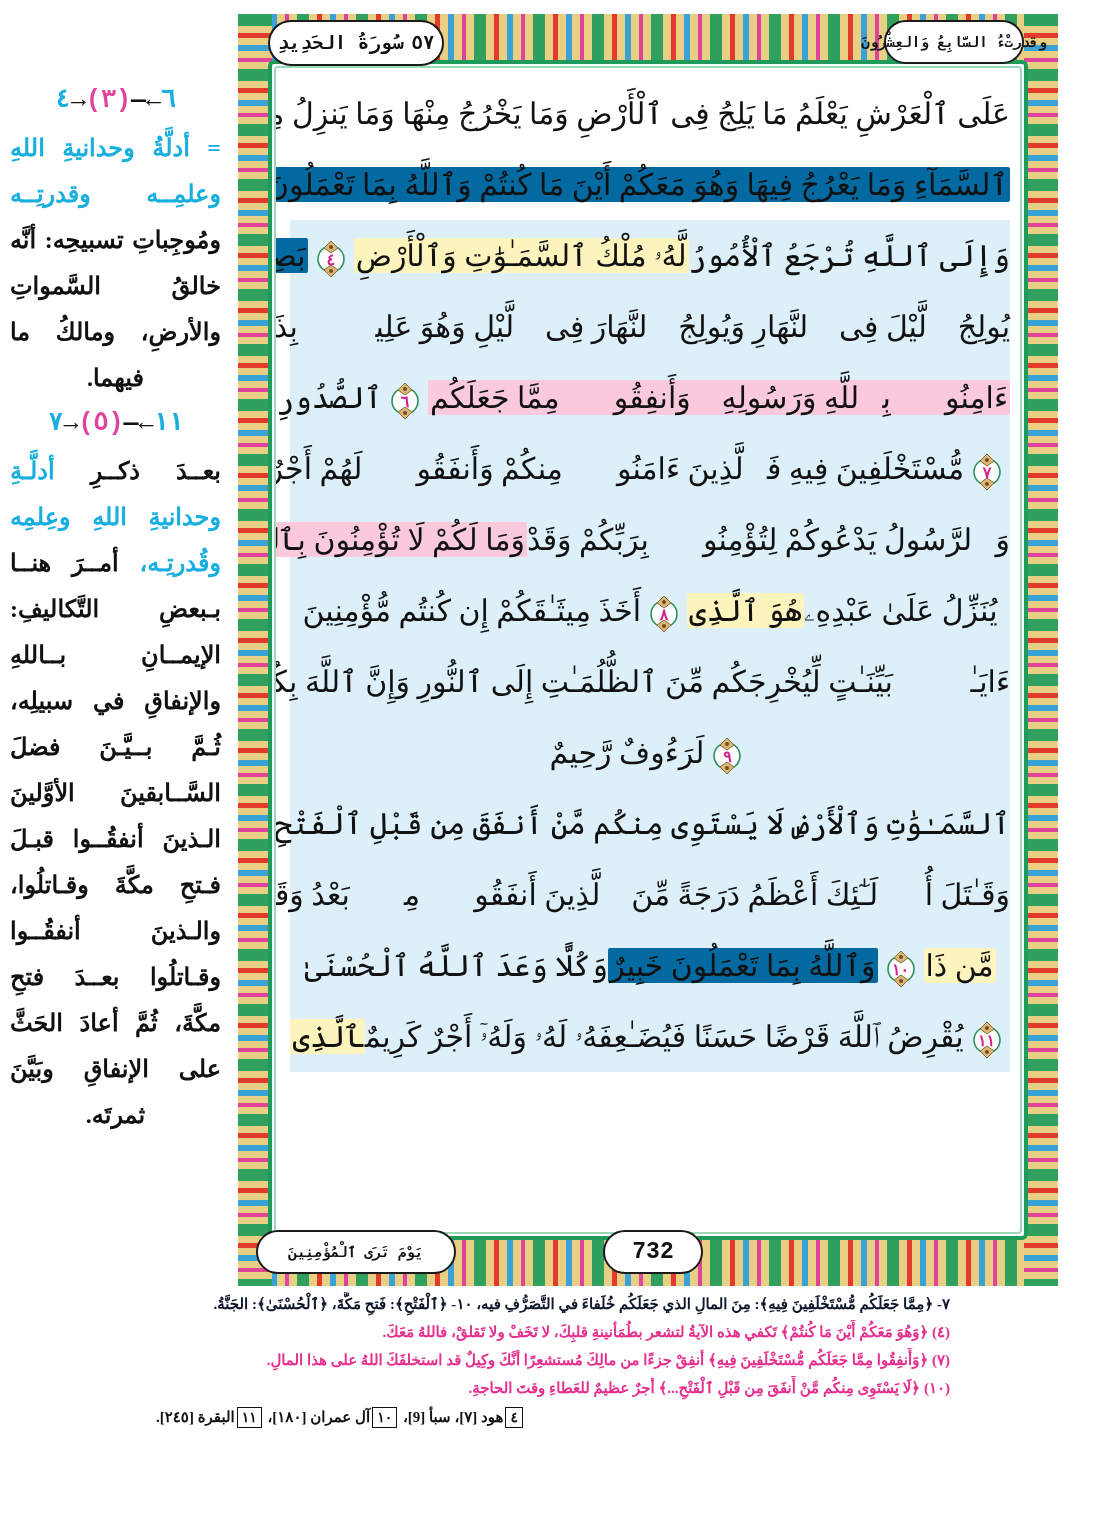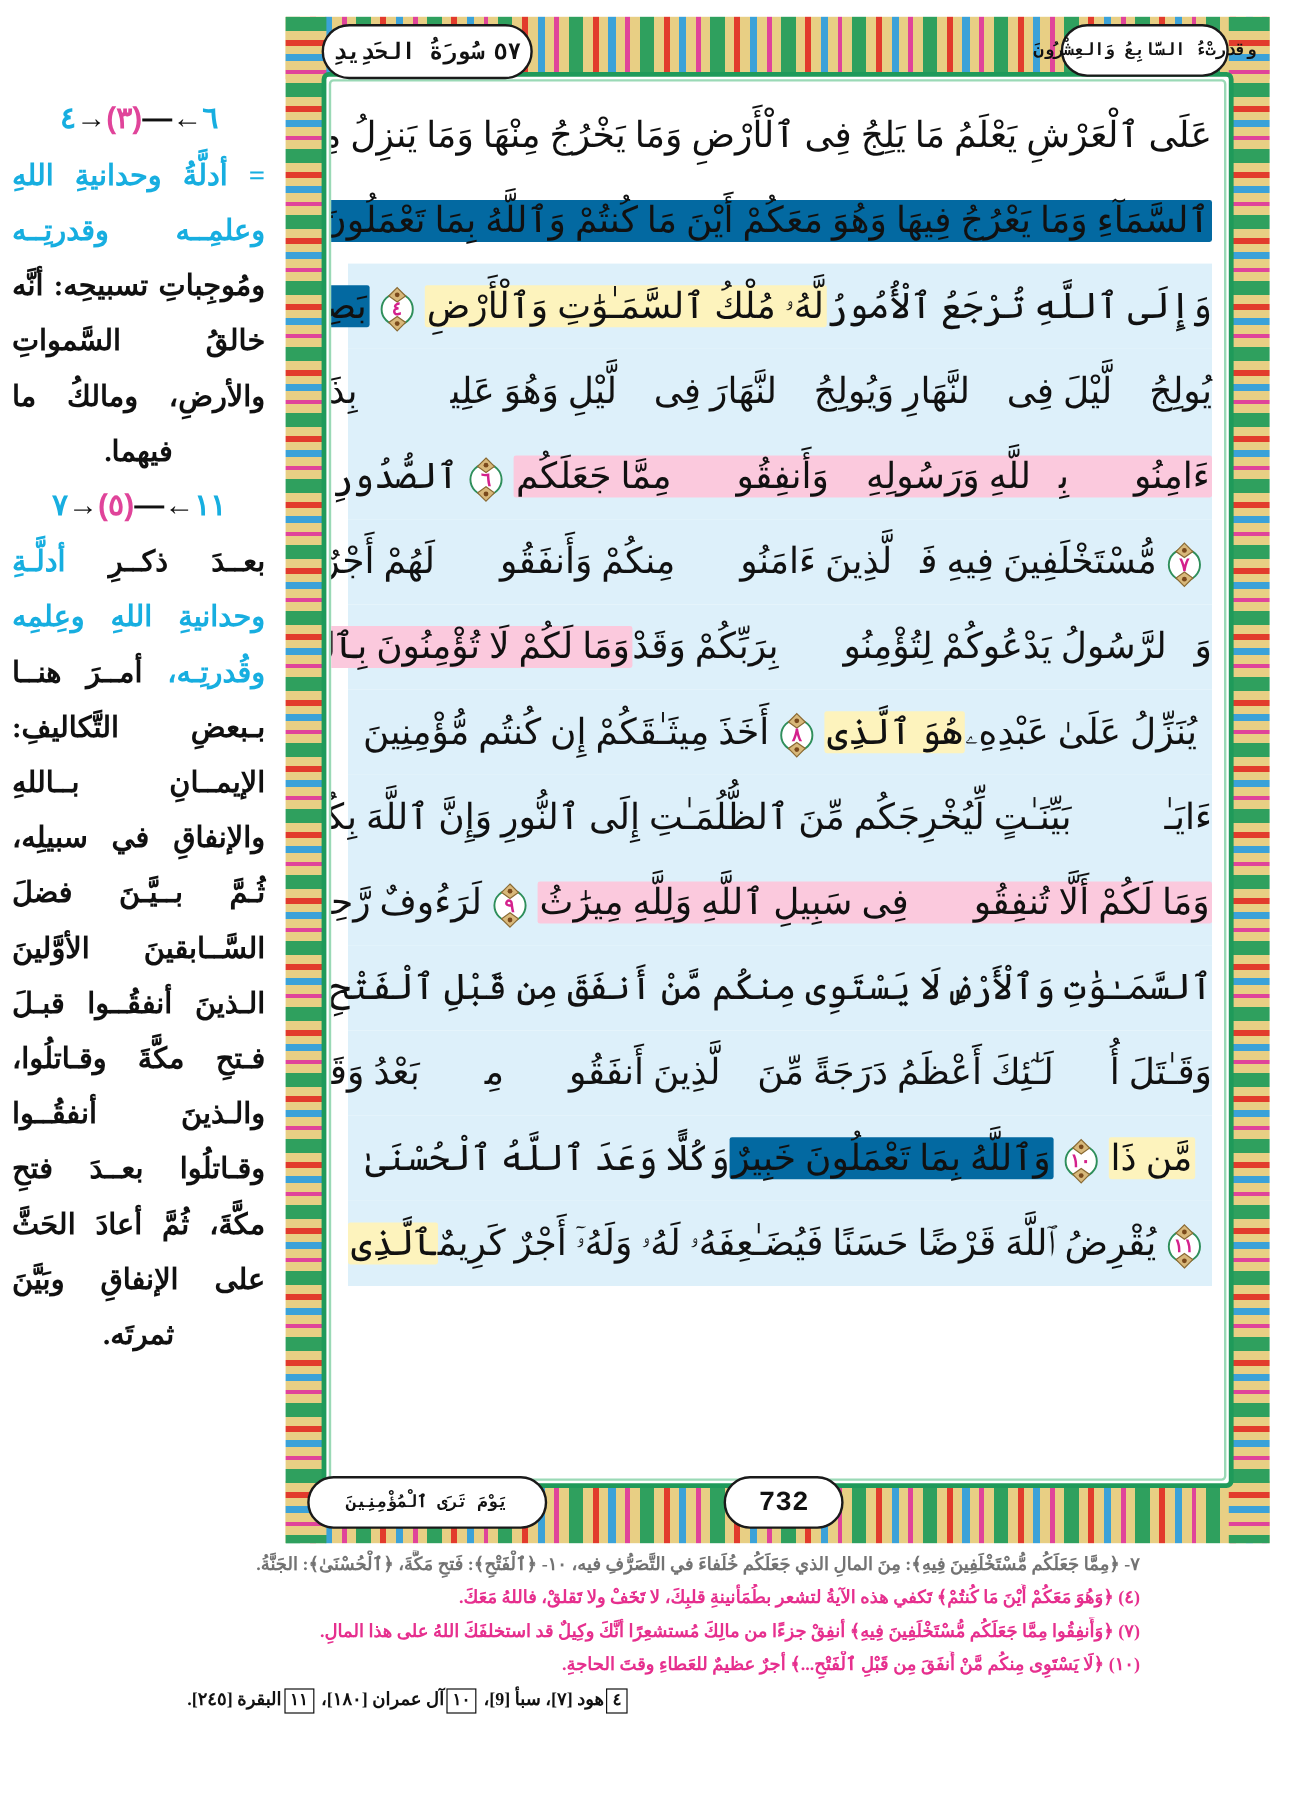--- a/index.html
+++ b/index.html
@@ -167,21 +167,21 @@
   .sidebar{
     position:absolute;
     left:0;top:80px;
     width:232px;height:1170px;
     direction:rtl;
     text-align:center;
     padding:0 10px;
     box-sizing:border-box;
   }
   .side-range{
-    font-family:Liberation Sans, sans-serif;
+    font-family:Liberation Mono, monospace;
     font-size:25px;font-weight:bold;
     color:#17aee0;
     margin:4px 0 10px 0;
     white-space:nowrap;
     letter-spacing:1px;
   }
   .side-range .par{color:#111;}
   .side-range .mid{color:#e0449a;}
   .side-range .arrow{color:#111;font-weight:bold;}
   .side-p{
@@ -206,21 +206,21 @@
   }
   .fn{
     font-family:"Liberation Serif","DejaVu Serif",serif;
     font-size:15px;
     line-height:25px;
     font-weight:bold;
     margin:0 0 3px 0;
     white-space:nowrap;
     overflow:hidden;
   }
-  .fn-cyan{color:#737373;}
+  .fn-cyan{color:#0f172a;}
   .fn-pink{color:#e62f8e;}
   .refline{
     font-family:"Liberation Serif","DejaVu Serif",serif;
     font-size:15px;font-weight:bold;color:#111;
     text-align:left;direction:rtl;margin-top:6px;
     padding-left:6px;
   }
   .boxnum{
     display:inline-block;
     border:1.4px solid #111;
@@ -308,21 +308,21 @@
             <circle cx="20" cy="8" r="2" fill="#7a4a1c"></circle>
             <circle cx="20" cy="32" r="2" fill="#7a4a1c"></circle>
           </svg><span class="num">٨</span></span><span>أَخَذَ مِيثَـٰقَكُمْ إِن كُنتُم مُّؤْمِنِينَ</span>
     </div>
 
     <div class="qline lineblue">
       <span>ءَايَـٰتٍۭ بَيِّنَـٰتٍ لِّيُخْرِجَكُم مِّنَ ٱلظُّلُمَـٰتِ إِلَى ٱلنُّورِ وَإِنَّ ٱللَّهَ بِكُمْ</span>
     </div>
 
     <div class="qline lineblue">
-      <span class="hl-p">وَمَا لَكُمْ أَلَّا تُنفِقُوا۟ فِى سَبِيلِ ٱللَّهِ وَلِلَّهِ مِيرَٰثُ</span><span class="ayah"><svg width="40" height="40" viewBox="0 0 40 40">
+      <span class="ayah"><svg width="40" height="40" viewBox="0 0 40 40">
             <circle cx="20" cy="20" r="13" fill="#fff" stroke="#2f8f5b" stroke-width="1.6"></circle>
             <path d="M20 2 L27 9 L20 14 L13 9 Z" fill="#d8b87a" stroke="#8a6a33" stroke-width="1"></path>
             <path d="M20 38 L27 31 L20 26 L13 31 Z" fill="#d8b87a" stroke="#8a6a33" stroke-width="1"></path>
             <circle cx="20" cy="8" r="2" fill="#7a4a1c"></circle>
             <circle cx="20" cy="32" r="2" fill="#7a4a1c"></circle>
           </svg><span class="num">٩</span></span><span>لَرَءُوفٌ رَّحِيمٌ</span>
     </div>
 
     <div class="qline lineblue">
       <span>ٱلسَّمَـٰوَٰتِ وَٱلْأَرْضِ لَا يَسْتَوِى مِنكُم مَّنْ أَنفَقَ مِن قَبْلِ ٱلْفَتْحِ</span>

